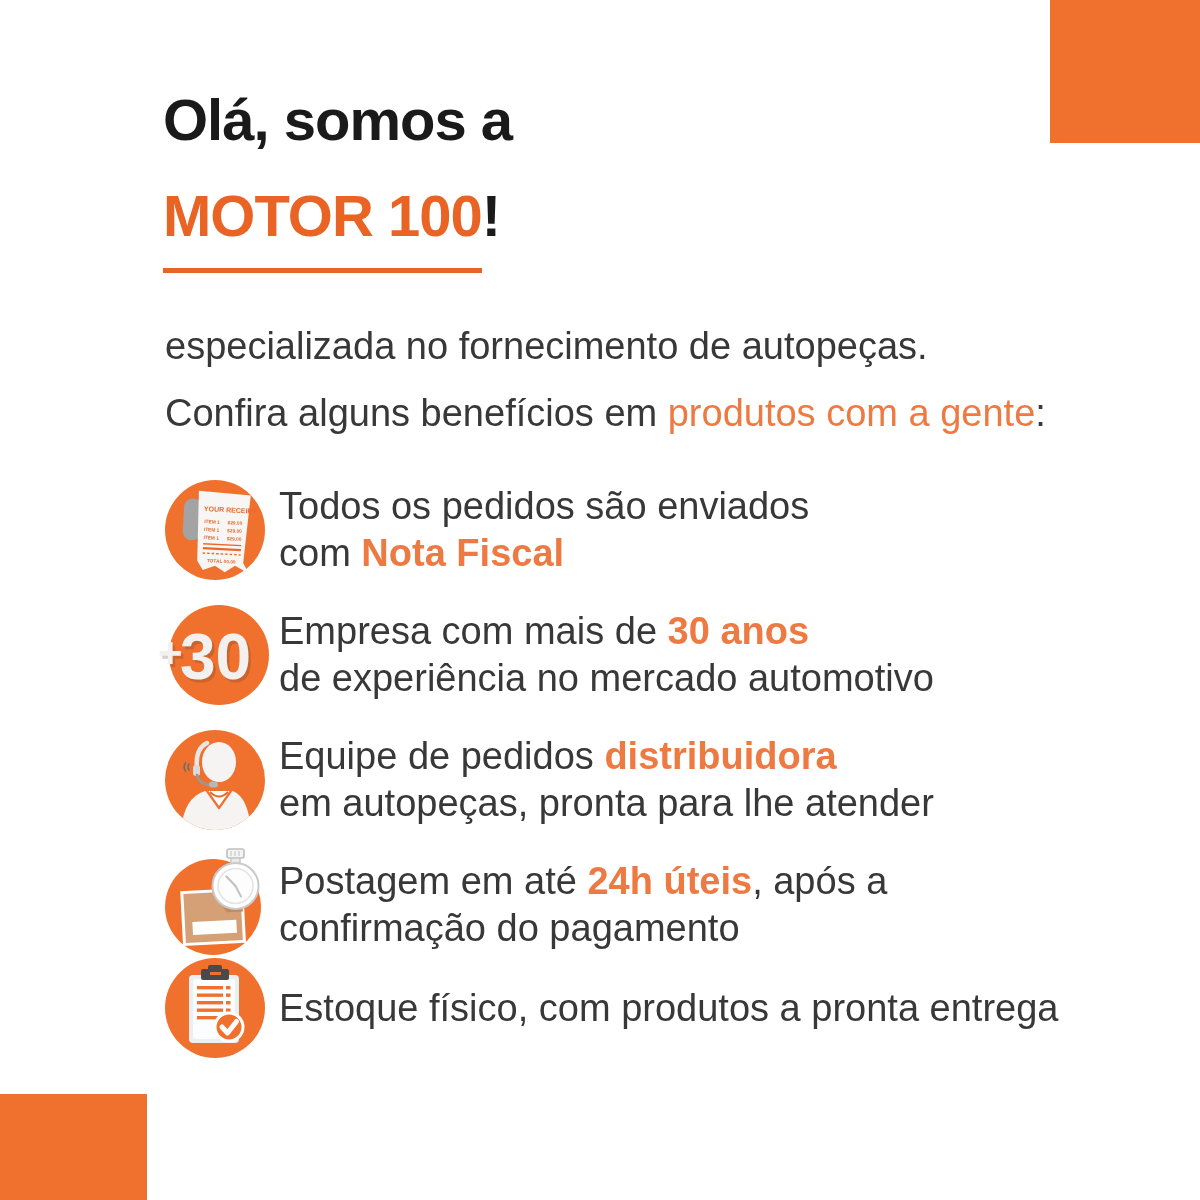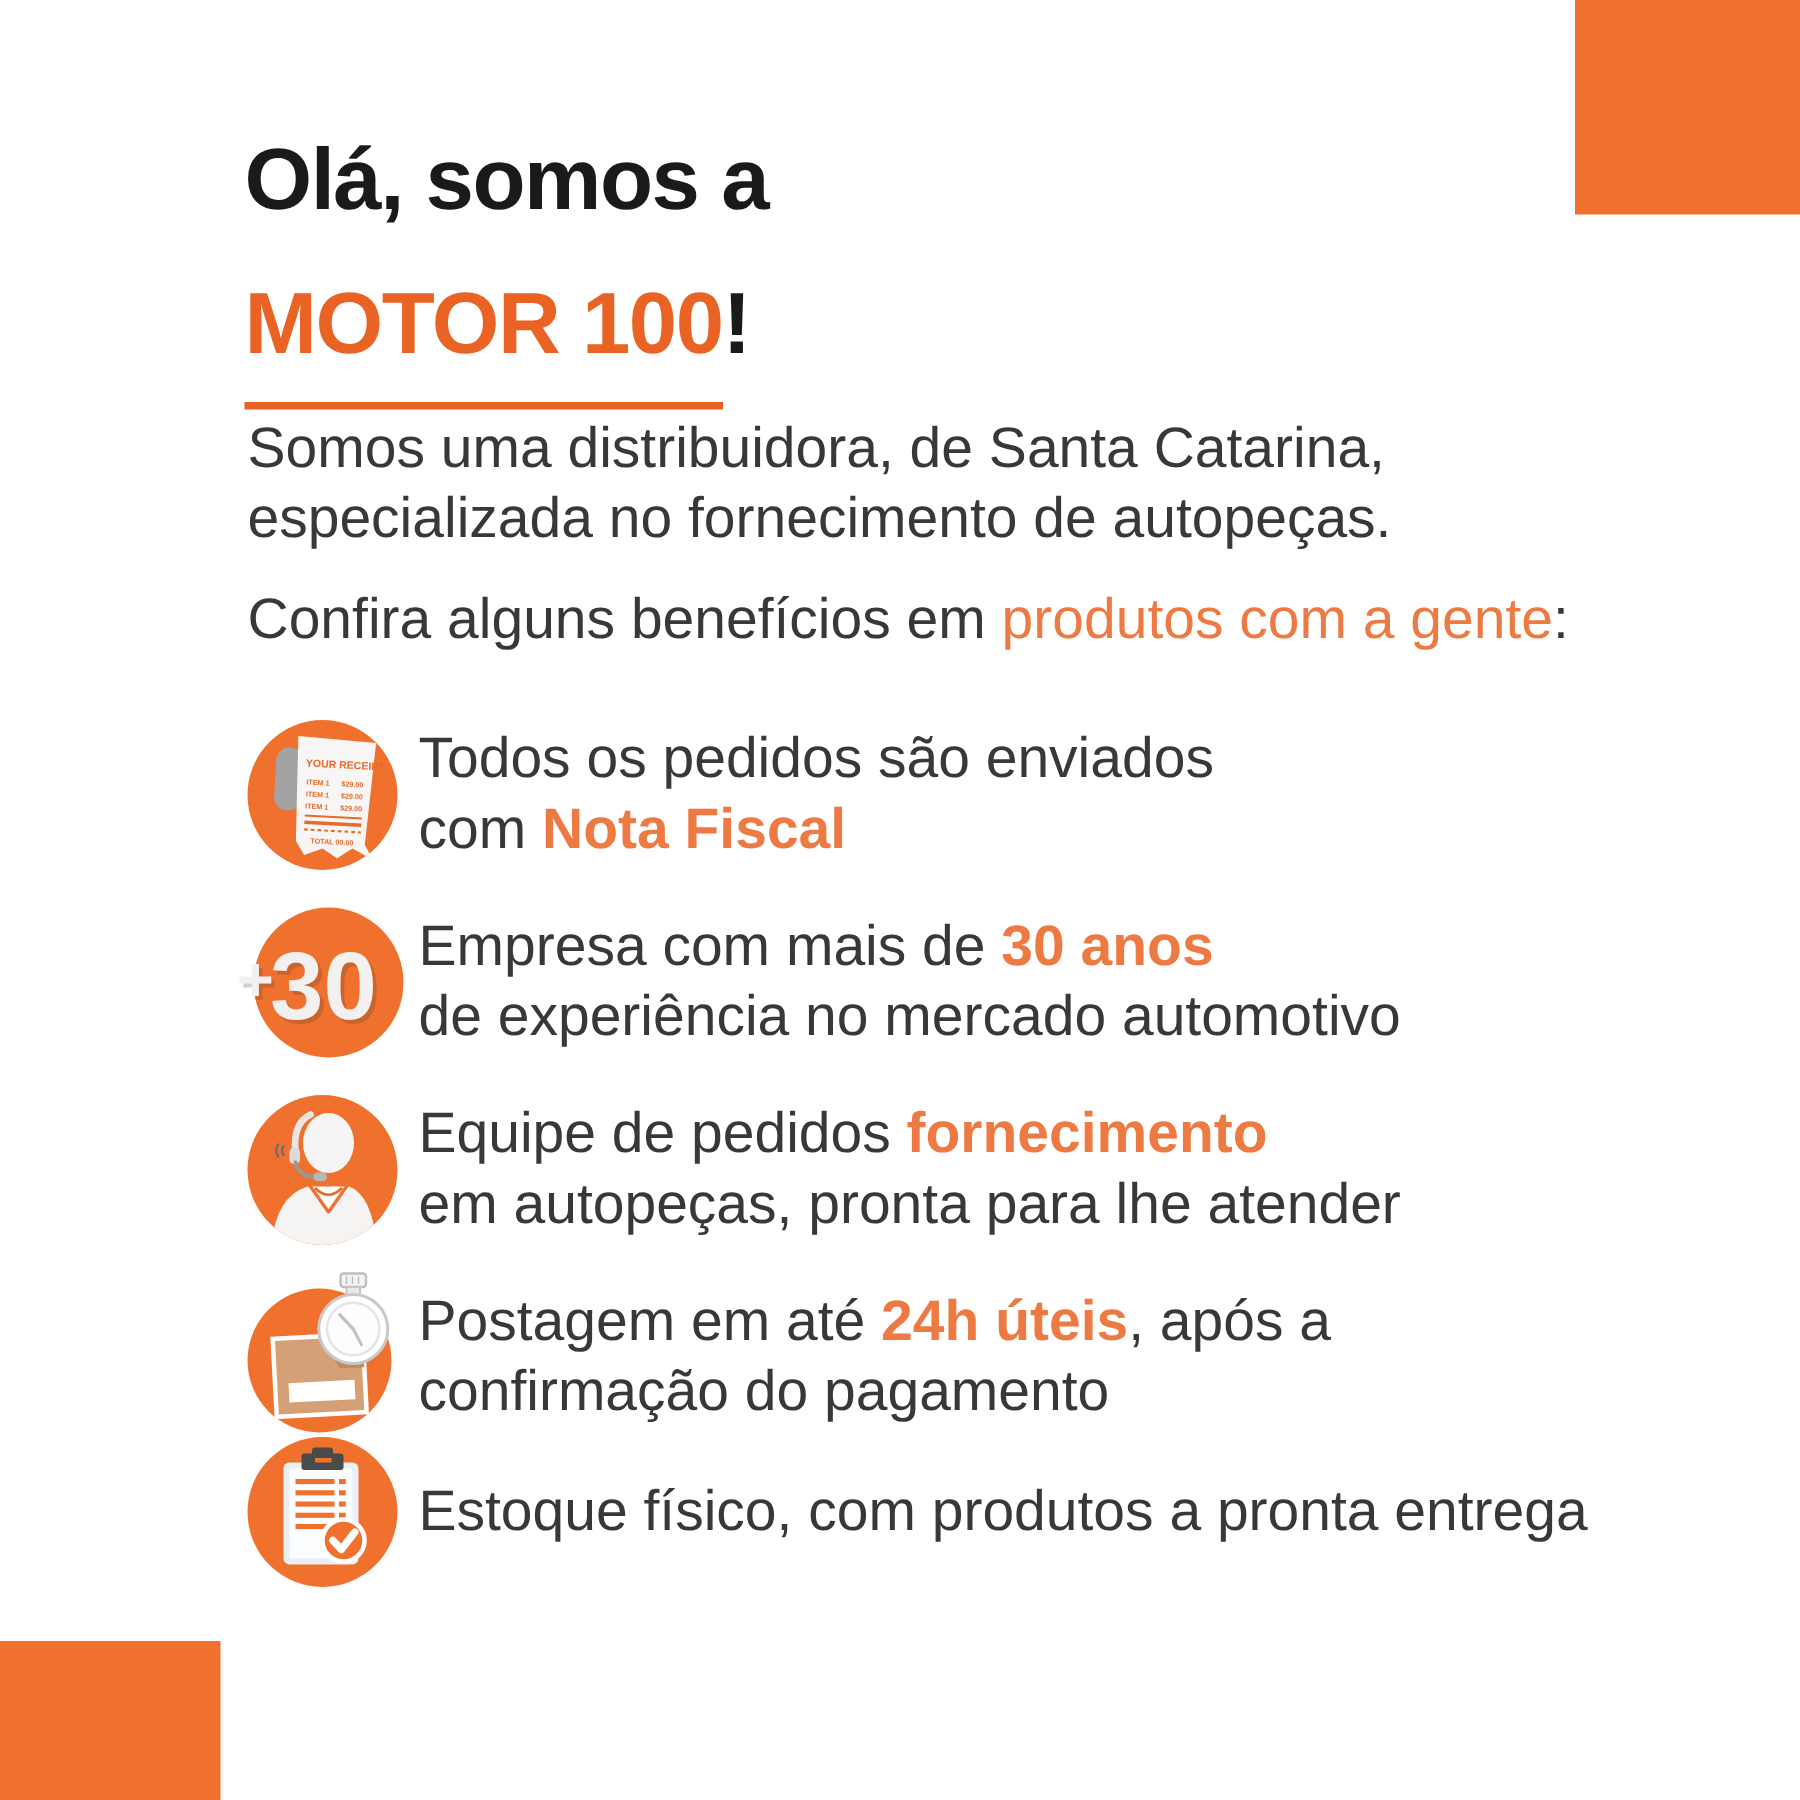--- a/index.html
+++ b/index.html
@@ -76,21 +76,21 @@
 
   <div class="corner corner-tr"></div>
   <div class="corner corner-bl"></div>
 
   <h1 class="title">
     <span>Olá, somos a</span><br>
     <span class="brand">MOTOR 100</span><span class="excl">!</span>
   </h1>
 
   <p class="intro">
-    <span>Somos uma distribuidora, de Santa Catarina,</span><br>
+    <br>
     <span>especializada no fornecimento de autopeças.</span>
   </p>
 
   <p class="cta">
     <span>Confira alguns benefícios em </span><span class="cta-hl">produtos com a gente</span><span>:</span>
   </p>
 
   <div class="row r1">
     <div class="icon-wrap">
       <svg width="104" height="104" viewBox="0 0 104 104">
@@ -150,21 +150,21 @@
           <path d="M47,64 Q56,73 65,64" fill="none" stroke="#E9692C" stroke-width="1.8"></path>
           <path d="M44,15 Q32,21 34,40" fill="none" stroke="#E8E6E4" stroke-width="4.5" stroke-linecap="round"></path>
           <rect x="30" y="37" width="7" height="11" rx="3" fill="#DCDAD8"></rect>
           <path d="M34,47 Q36,57 50,57" fill="none" stroke="#9A9894" stroke-width="2.6" stroke-linecap="round"></path>
           <rect x="46" y="53.5" width="9" height="6" rx="3" fill="#B9B7B4"></rect>
           <path d="M26,36 q-2,3 0,6 M22.5,35 q-2.8,4 0,8" fill="none" stroke="#6F6D6A" stroke-width="1.6" stroke-linecap="round"></path>
         </g>
       </svg>
     </div>
     <div class="row-text">
-      <div class="line"><span>Equipe de pedidos </span><span class="hl">fornecimento</span><span></span></div>
+      <div class="line"><span>Equipe de pedidos </span><span class="hl">distribuidora</span><span></span></div>
       <div class="line"><span>em autopeças, pronta para lhe atender</span><span class="hl"></span><span></span></div>
     </div>
   </div>
 
   <div class="row r4">
     <div class="icon-wrap">
       <svg width="104" height="104" viewBox="0 0 104 104">
         <circle cx="50" cy="54" r="48" fill="#F0712E"></circle>
         <g transform="rotate(-3 50 62)">
           <rect x="20" y="38" width="60" height="52" fill="#D5A075" stroke="#FFFFFF" stroke-width="3"></rect>

